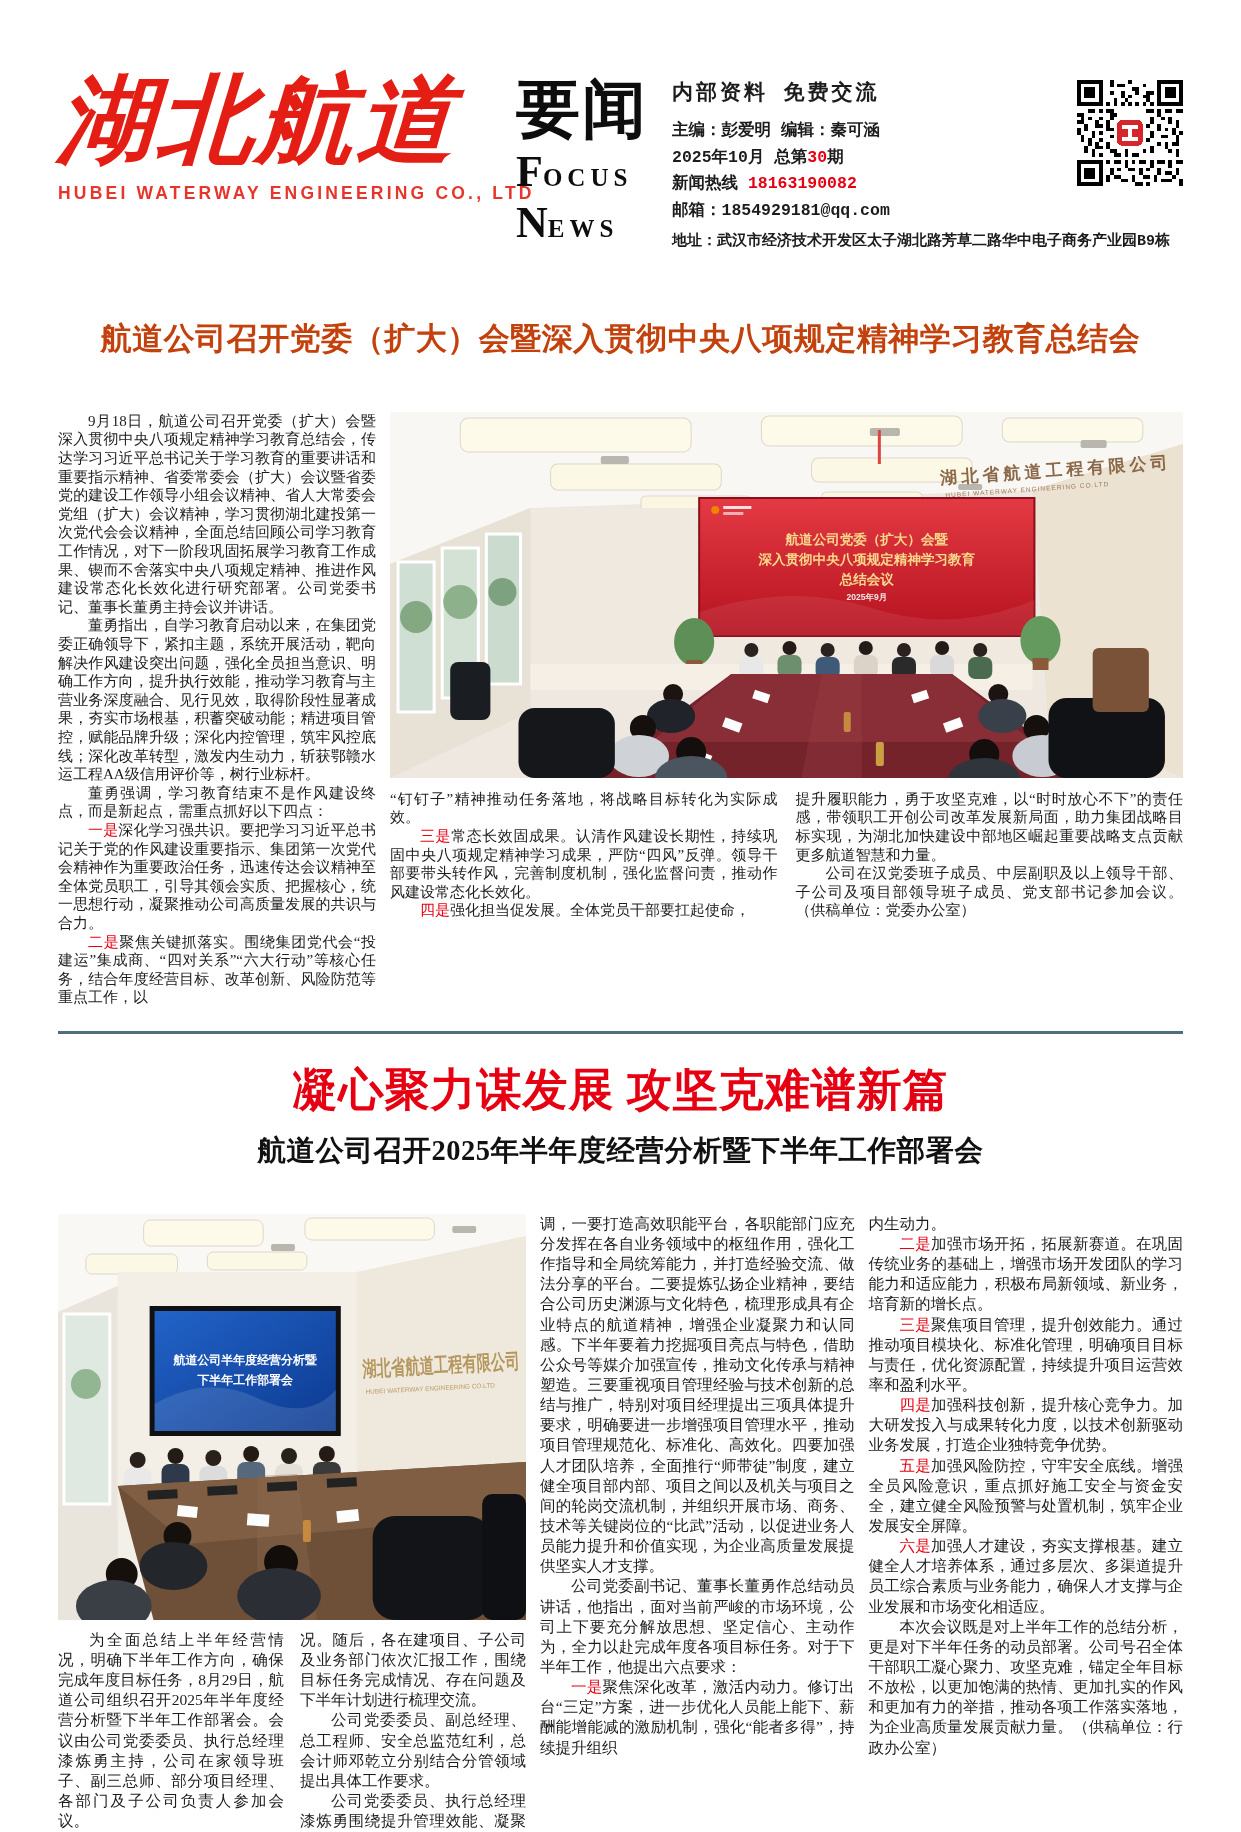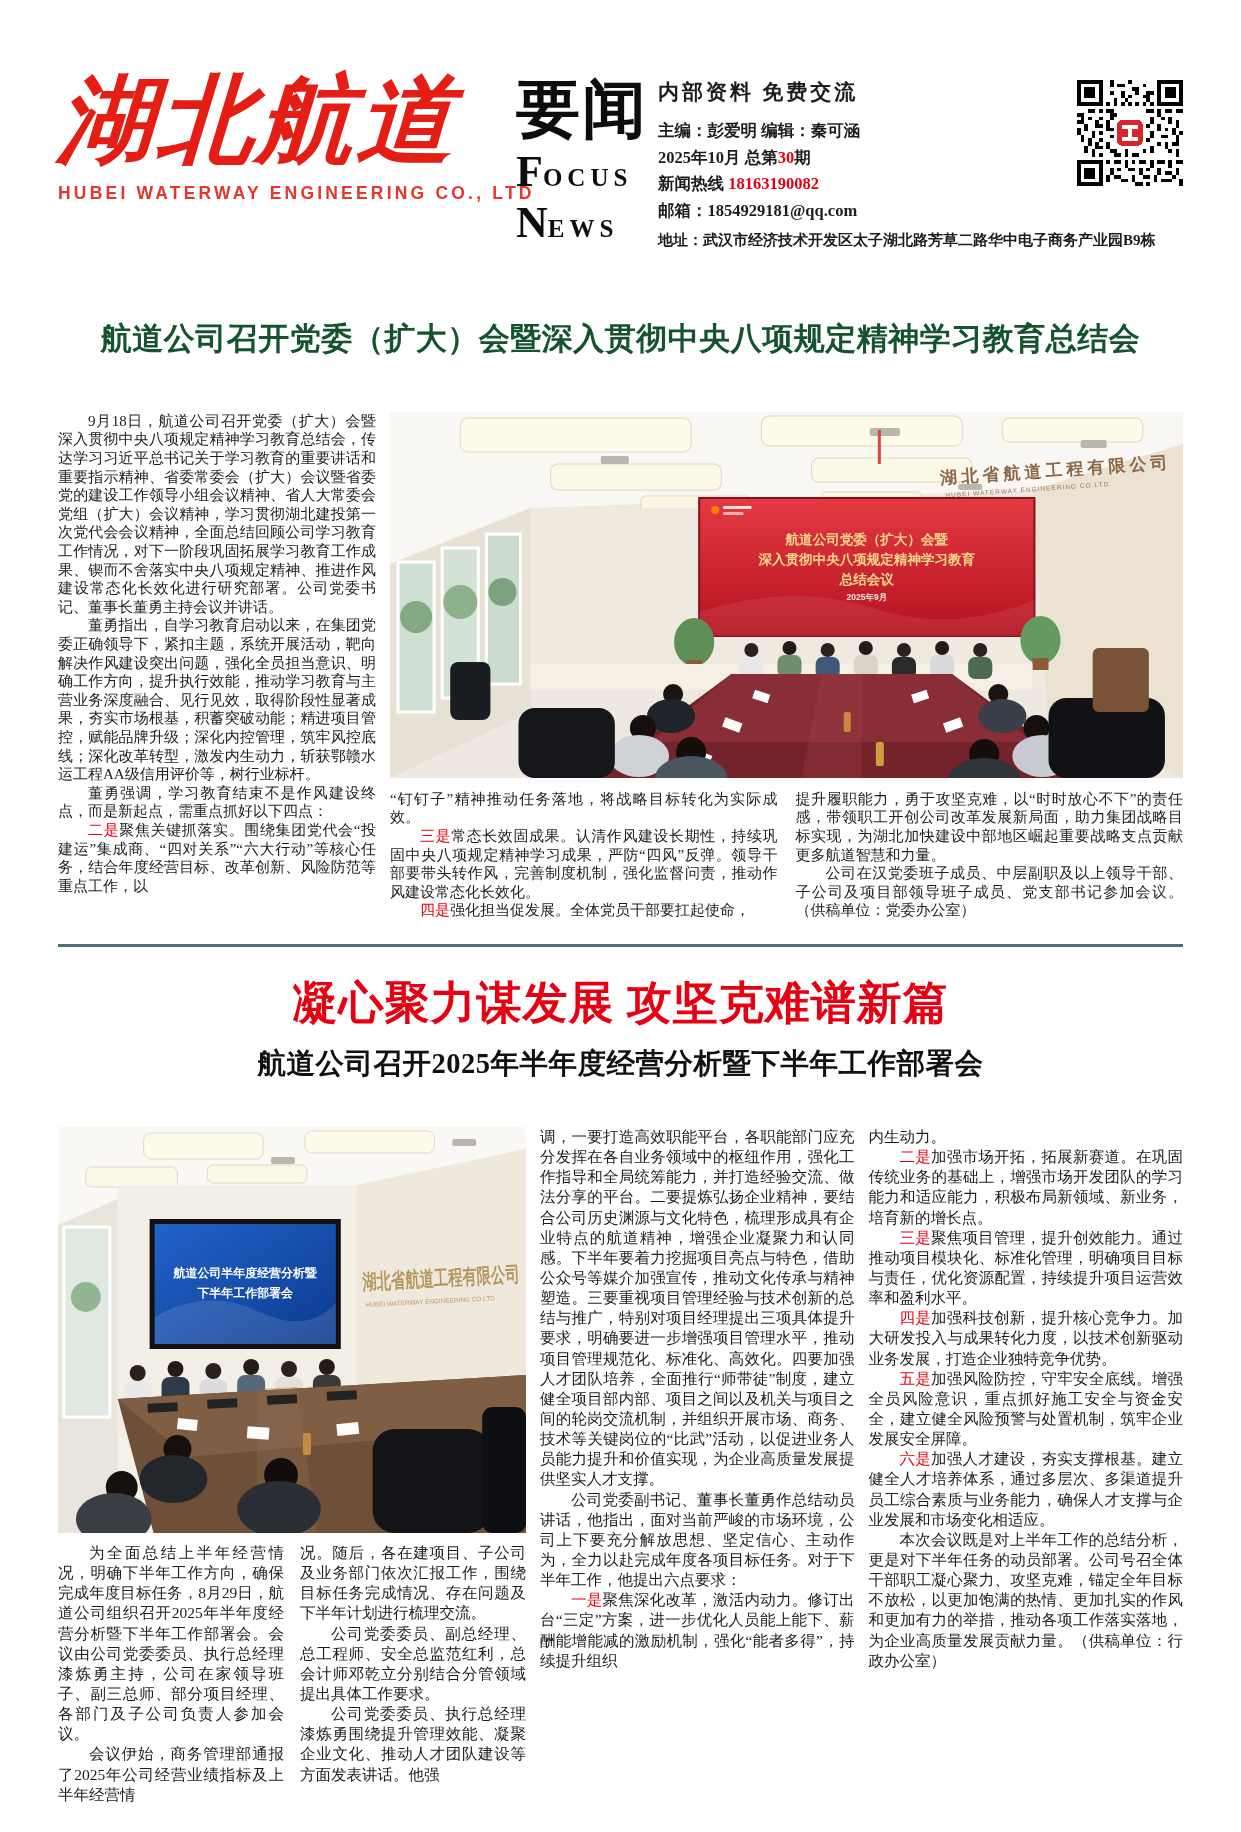--- a/index.html
+++ b/index.html
@@ -9,31 +9,31 @@
   
   .masthead{display:flex;align-items:flex-start;padding-top:70px;}
   .logo-block{width:452px;flex:none;}
   .logo-cn{font-family:"DejaVu Serif",serif;font-style:italic;font-weight:bold;font-size:96px;line-height:1.05;color:#e41e14;letter-spacing:4px;white-space:nowrap;transform:skewX(-3deg);}
   .logo-en{margin-top:12px;font-family:"Liberation Sans",sans-serif;font-weight:bold;font-size:17.5px;letter-spacing:3.2px;color:#e8352c;white-space:nowrap;}
   .section-block{width:142px;flex:none;margin-left:6px;padding-top:6px;color:#0d0d0d;}
   .section-cn{font-family:"DejaVu Serif",serif;font-weight:900;font-size:64px;line-height:1.02;letter-spacing:2px;white-space:nowrap;}
   .fn-line{display:flex;align-items:baseline;font-family:"Liberation Serif",serif;font-weight:bold;line-height:.9;}
   .fn-big{font-size:44px;}
   .fn-rest{font-size:25px;letter-spacing:5px;margin-top:26px;}
-  .header-right{flex:1;font-family:Liberation Serif, serif;padding-top:8px;}
+  .header-right{flex:1;margin-left:14px;font-family:Liberation Mono, monospace;padding-top:8px;}
   .hr-top{display:flex;}
   .info-block{flex:1;min-width:0;}
   .info-tagline{font-size:21px;font-weight:bold;letter-spacing:3px;white-space:nowrap;margin-bottom:12px;}
   .info-line{font-size:16.5px;font-weight:bold;line-height:1.62;white-space:nowrap;}
   .red{color:#e60012;}
   .qr-box{width:106px;height:106px;flex:none;margin-left:8px;margin-top:2px;}
   .address-line{font-size:15px;font-weight:bold;white-space:nowrap;margin-top:6px;}
 
   
-  .headline1{margin-top:68px;text-align:center;color:#14532d;font-size:31px;font-weight:900;letter-spacing:.5px;white-space:nowrap;}
+  .headline1{margin-top:68px;text-align:center;color:#c2410c;font-size:31px;font-weight:900;letter-spacing:.5px;white-space:nowrap;}
   .headline2-red{margin-top:26px;text-align:center;color:#e60012;font-size:45px;font-weight:900;letter-spacing:1px;}
   .headline2-black{margin-top:12px;text-align:center;color:#111;font-size:28.5px;font-weight:900;letter-spacing:.5px;}
 
   
   .article1-body{display:flex;gap:14px;margin-top:52px;}
   .a1-col1{width:318px;flex:none;}
   .a1-right{flex:1;min-width:0;}
   .photo-frame{width:100%;display:block;}
   .a1-under{display:flex;gap:18px;margin-top:12px;}
   .a1-under > div{flex:1;min-width:0;}
@@ -108,20 +108,21 @@
     </div>
   </div>
 
   <div class="headline1">航道公司召开党委（扩大）会暨深入贯彻中央八项规定精神学习教育总结会</div>
 
   <div class="article1-body">
     <div class="a1-col1">
         <p class="para"><span>9月18日，航道公司召开党委（扩大）会暨深入贯彻中央八项规定精神学习教育总结会，传达学习习近平总书记关于学习教育的重要讲话和重要指示精神、省委常委会（扩大）会议暨省委党的建设工作领导小组会议精神、省人大常委会党组（扩大）会议精神，学习贯彻湖北建投第一次党代会会议精神，全面总结回顾公司学习教育工作情况，对下一阶段巩固拓展学习教育工作成果、锲而不舍落实中央八项规定精神、推进作风建设常态化长效化进行研究部署。公司党委书记、董事长董勇主持会议并讲话。</span></p>
         <p class="para"><span>董勇指出，自学习教育启动以来，在集团党委正确领导下，紧扣主题，系统开展活动，靶向解决作风建设突出问题，强化全员担当意识、明确工作方向，提升执行效能，推动学习教育与主营业务深度融合、见行见效，取得阶段性显著成果，夯实市场根基，积蓄突破动能；精进项目管控，赋能品牌升级；深化内控管理，筑牢风控底线；深化改革转型，激发内生动力，斩获鄂赣水运工程AA级信用评价等，树行业标杆。</span></p>
         <p class="para"><span>董勇强调，学习教育结束不是作风建设终点，而是新起点，需重点抓好以下四点：</span></p>
+        <p class="para"><span class="lead">一是</span><span>深化学习强共识。要把学习习近平总书记关于党的作风建设重要指示、集团第一次党代会精神作为重要政治任务，迅速传达会议精神至全体党员职工，引导其领会实质、把握核心，统一思想行动，凝聚推动公司高质量发展的共识与合力。</span></p>
         <p class="para"><span class="lead">二是</span><span>聚焦关键抓落实。围绕集团党代会“投建运”集成商、“四对关系”“六大行动”等核心任务，结合年度经营目标、改革创新、风险防范等重点工作，以</span></p>
       </div>
     <div class="a1-right">
       <svg class="photo-frame" viewBox="0 0 790 366" width="100%" height="366" preserveAspectRatio="none">
         <rect x="0" y="0" width="790" height="366" fill="#efe8e0"></rect>
 
         <path d="M0,0 H790 V32 L640,78 L140,96 L0,152 Z" fill="#f9f7f3"></path>
         <g stroke="#ddd8c9" stroke-width="1">
           <rect x="70" y="6" width="230" height="34" rx="8" fill="#fdfae9"></rect>
           <rect x="370" y="4" width="200" height="30" rx="8" fill="#fdfae9"></rect>

